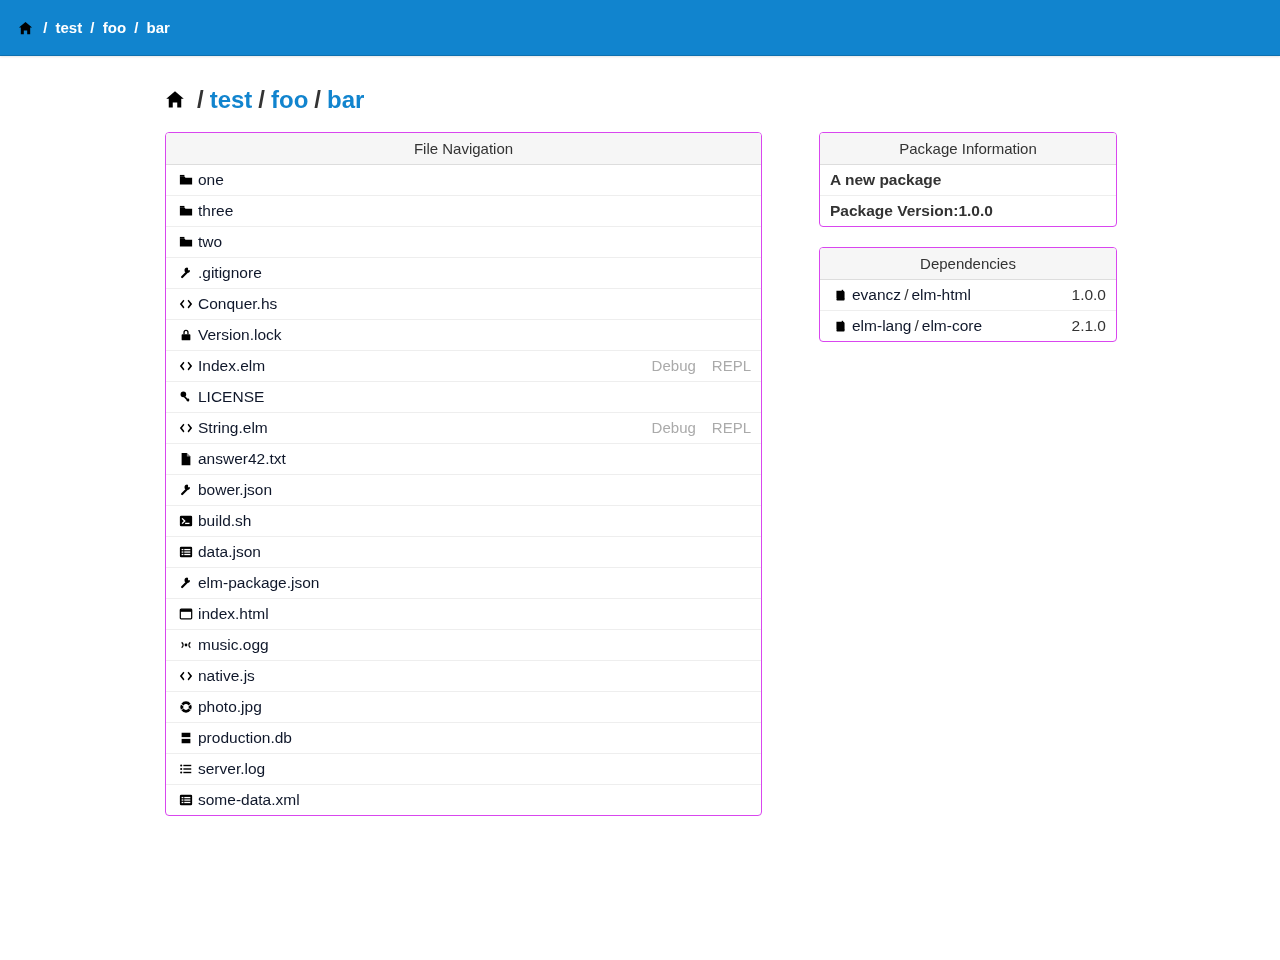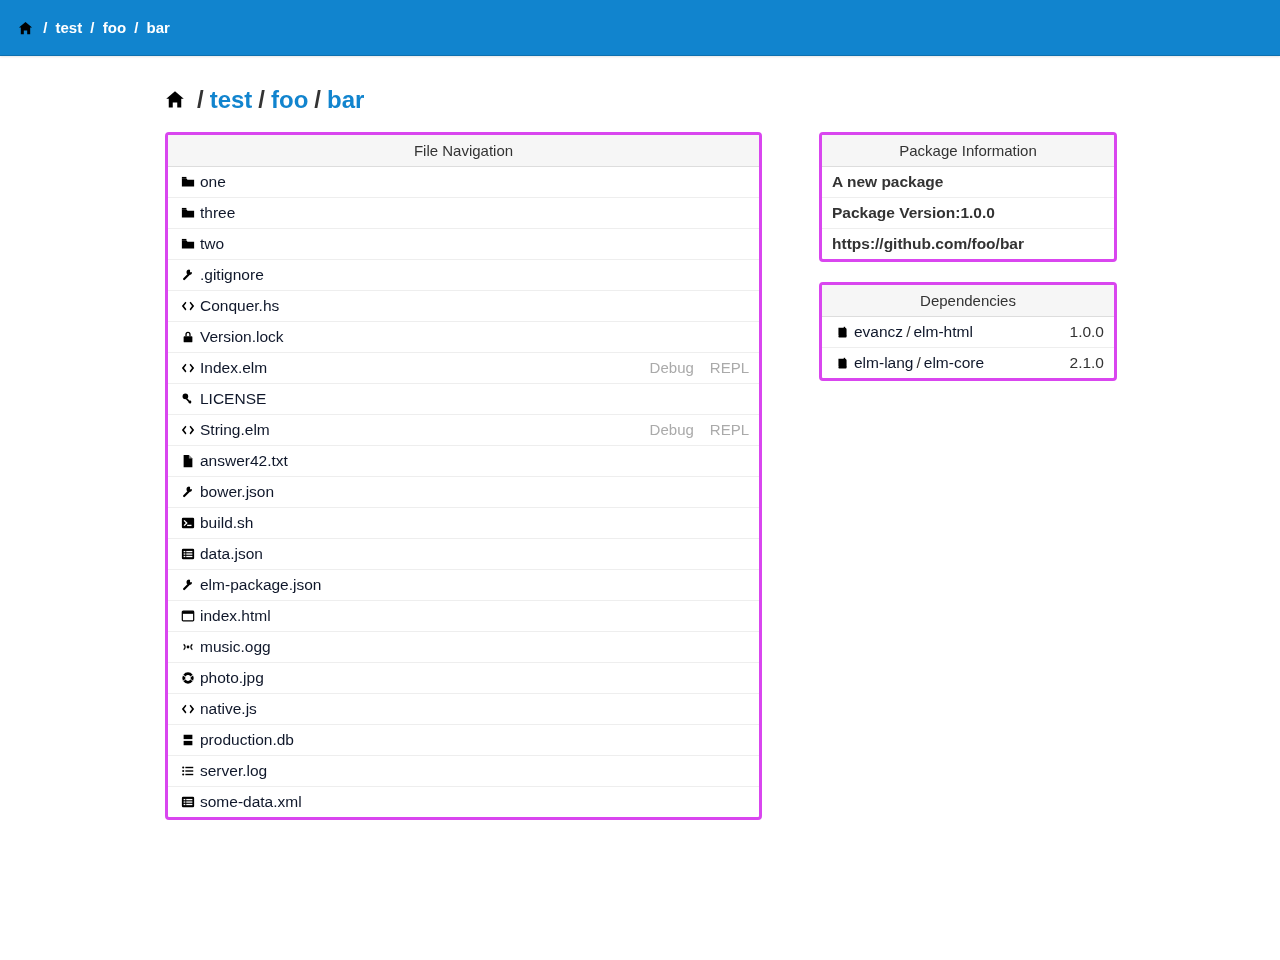--- a/index.html
+++ b/index.html
@@ -37,21 +37,21 @@
   .page-head .home-icon { width: 20px; height: 20px; fill: #000; margin-right: 6px; }
   .page-head .sep { color: #333; margin: 0 6px; }
   .page-head a { color: #1184ce; }
 
   .cols { display: flex; align-items: flex-start; }
   .col-left { flex: 0 0 597px; }
   .col-gap { flex: 0 0 57px; }
   .col-right { flex: 0 0 298px; }
 
   .panel {
-    border: 3px solid #d946ef;
+    border: 1px solid #d946ef;
     border-radius: 4px;
     margin-bottom: 20px;
     overflow: hidden;
   }
   .panel .panel-title {
     background: #f6f6f6;
     border-bottom: 1px solid #ddd;
     text-align: center;
     padding: 7px 10px;
     font-size: 15px;
@@ -338,33 +338,33 @@
                 <svg viewBox="0 0 16 16">
                   <use href="#i-audio"></use>
                 </svg>
               </span>
               <a href="#" class="name">music.ogg</a>
               <span class="spacer"></span>
             </div>
             <div class="row file-row">
               <span class="icon-slot">
                 <svg viewBox="0 0 16 16">
+                  <use href="#i-code"></use>
+                </svg>
+              </span>
+              <a href="#" class="name">native.js</a>
+              <span class="spacer"></span>
+            </div>
+            <div class="row file-row">
+              <span class="icon-slot">
+                <svg viewBox="0 0 16 16">
                   <use href="#i-image"></use>
                 </svg>
               </span>
               <a href="#" class="name">photo.jpg</a>
-              <span class="spacer"></span>
-            </div>
-            <div class="row file-row">
-              <span class="icon-slot">
-                <svg viewBox="0 0 16 16">
-                  <use href="#i-code"></use>
-                </svg>
-              </span>
-              <a href="#" class="name">native.js</a>
               <span class="spacer"></span>
             </div>
             <div class="row file-row">
               <span class="icon-slot">
                 <svg viewBox="0 0 16 16">
                   <use href="#i-database"></use>
                 </svg>
               </span>
               <a href="#" class="name">production.db</a>
               <span class="spacer"></span>
@@ -392,21 +392,20 @@
     </div>
     <div class="col-gap"></div>
     <div class="col-right">
       <div class="panel">
         <div class="panel-title">Package Information</div>
         <div class="row info-row">A new package</div>
         <div class="row info-row">
             <span>Package Version: </span>
             <span>1.0.0</span>
           </div>
-        <div class="row info-row">https://github.com/foo/bar</div>
       </div>
 
       <div class="panel">
         <div class="panel-title">Dependencies</div>
         <div id="deps-list">
             <div class="row dep-row">
               <span class="icon-slot">
                 <svg viewBox="0 0 16 16">
                   <use href="#i-book"></use>
                 </svg>

